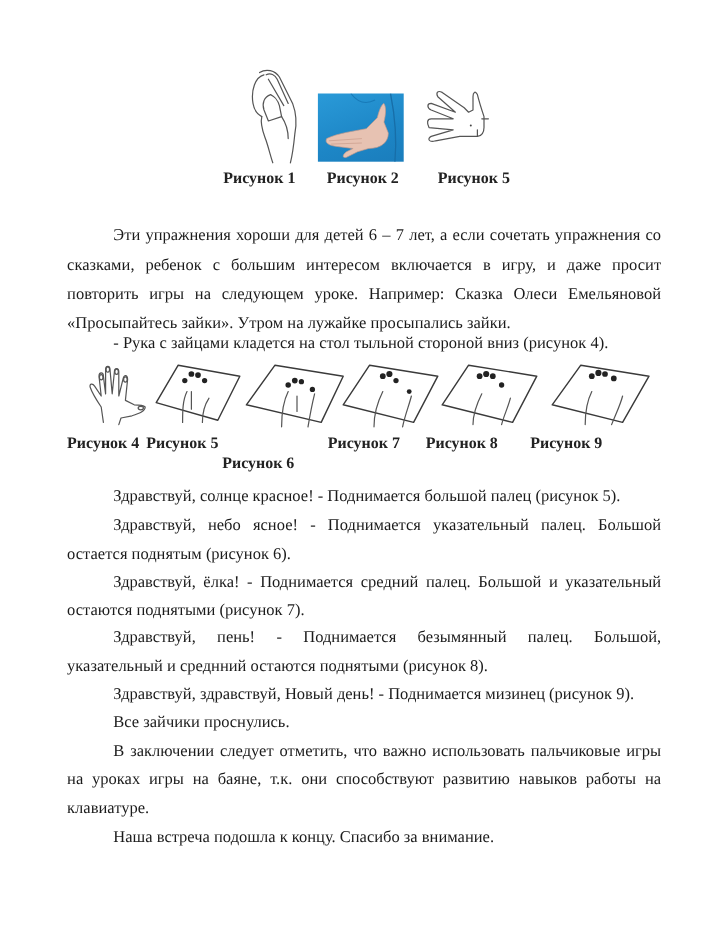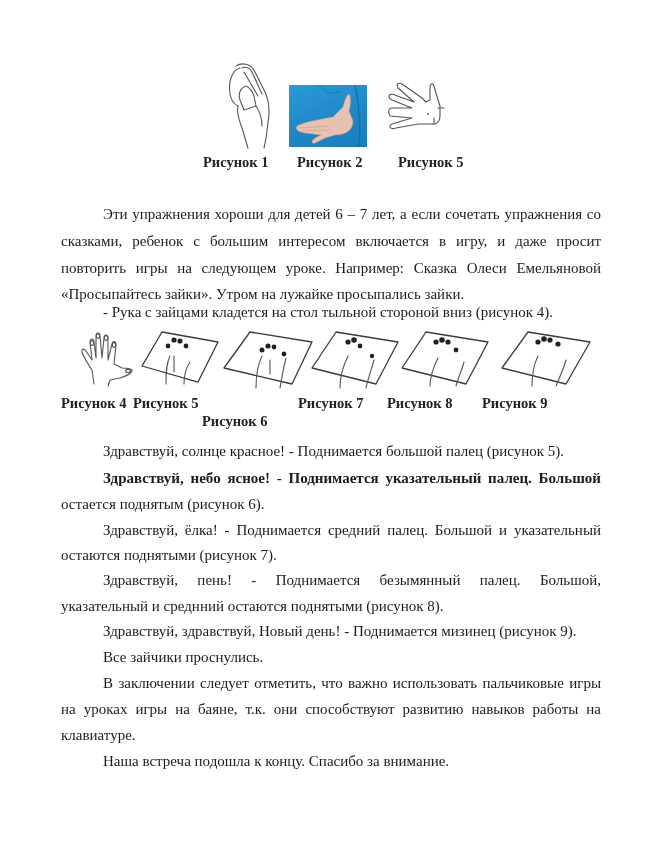--- a/index.html
+++ b/index.html
@@ -112,21 +112,21 @@
 
 <div class="caption" style="left:61px;top:395px;">Рисунок 4</div>
 <div class="caption" style="left:133px;top:395px;">Рисунок 5</div>
 <div class="caption" style="left:202px;top:413px;">Рисунок 6</div>
 <div class="caption" style="left:298px;top:395px;">Рисунок 7</div>
 <div class="caption" style="left:387px;top:395px;">Рисунок 8</div>
 <div class="caption" style="left:482px;top:395px;text-align:center;">Рисунок 9</div>
 
 <div>
   <div class="line ind" style="top:442px;">Здравствуй, солнце красное! - Поднимается большой палец (рисунок 5).</div>
-  <div class="line just ind" style="top:469px;font-weight:bold;">Здравствуй, небо ясное! - Поднимается указательный палец. Большой</div>
+  <div class="line just ind" style="top:469px;">Здравствуй, небо ясное! - Поднимается указательный палец. Большой</div>
   <div class="line" style="top:495px;left:61px;">остается поднятым (рисунок 6).</div>
   <div class="line just ind" style="top:521px;">Здравствуй, ёлка! - Поднимается средний палец. Большой и указательный</div>
   <div class="line" style="top:546px;left:61px;">остаются поднятыми (рисунок 7).</div>
   <div class="line just ind" style="top:571px;">Здравствуй, пень! - Поднимается безымянный палец. Большой,</div>
   <div class="line" style="top:597px;left:61px;">указательный и среднний остаются поднятыми (рисунок 8).</div>
   <div class="line ind" style="top:622px;">Здравствуй, здравствуй, Новый день! - Поднимается мизинец (рисунок 9).</div>
   <div class="line ind" style="top:648px;">Все зайчики проснулись.</div>
 </div>
 
 <div>

